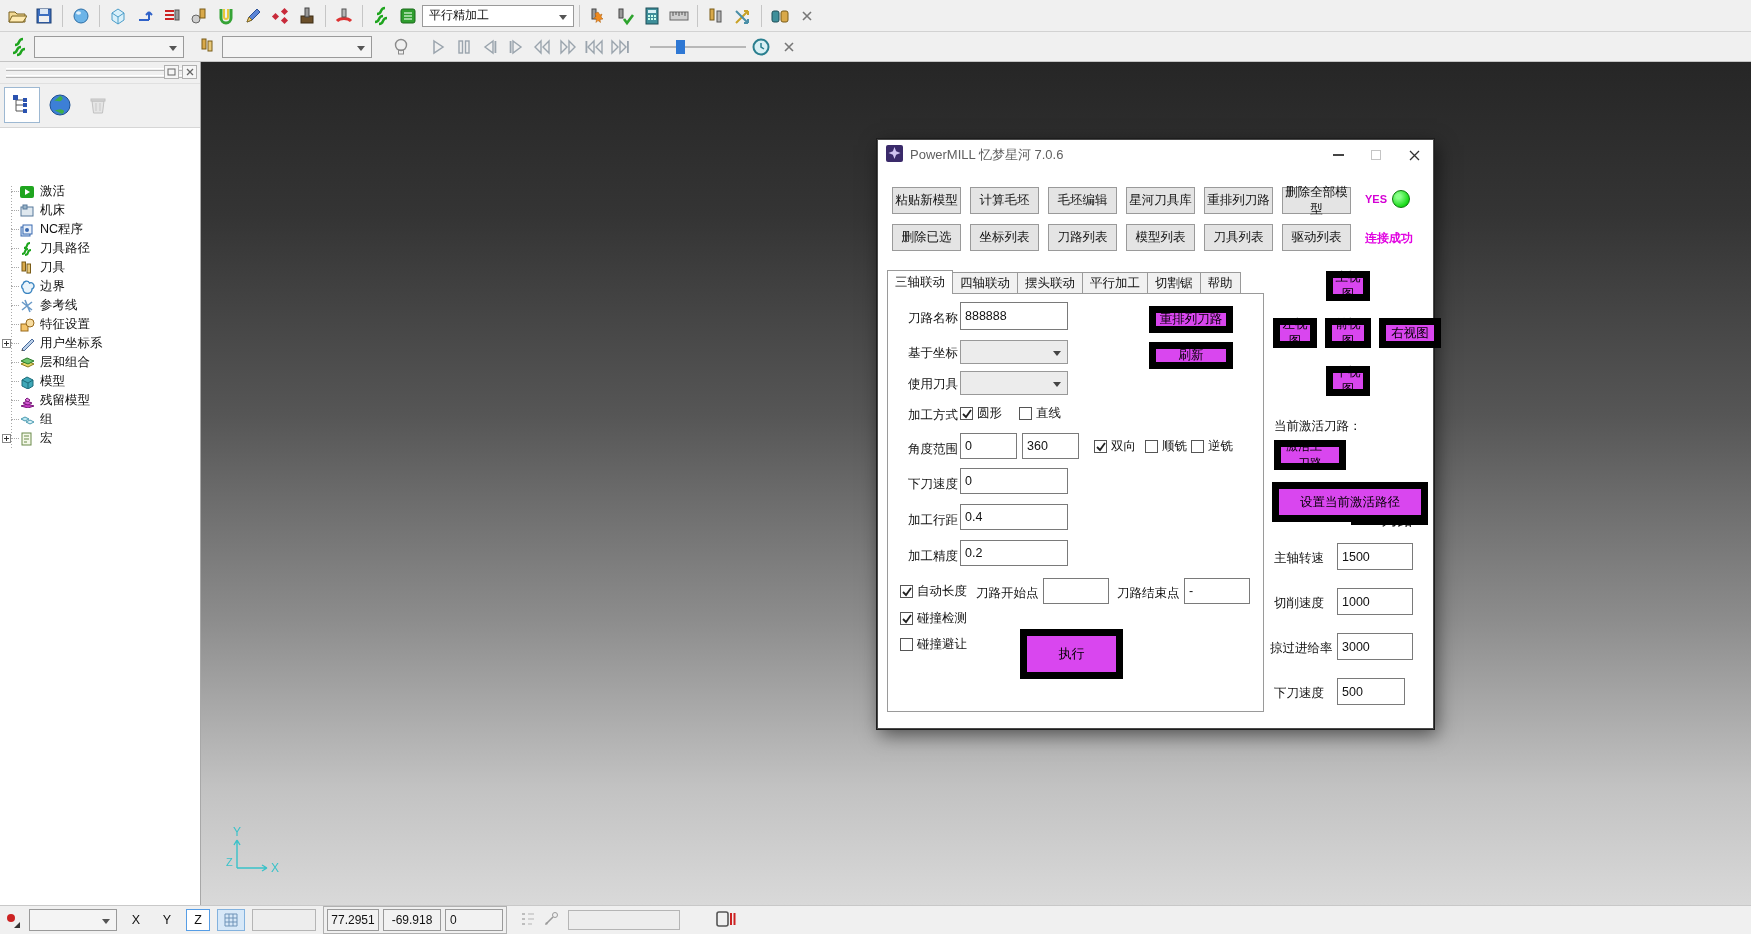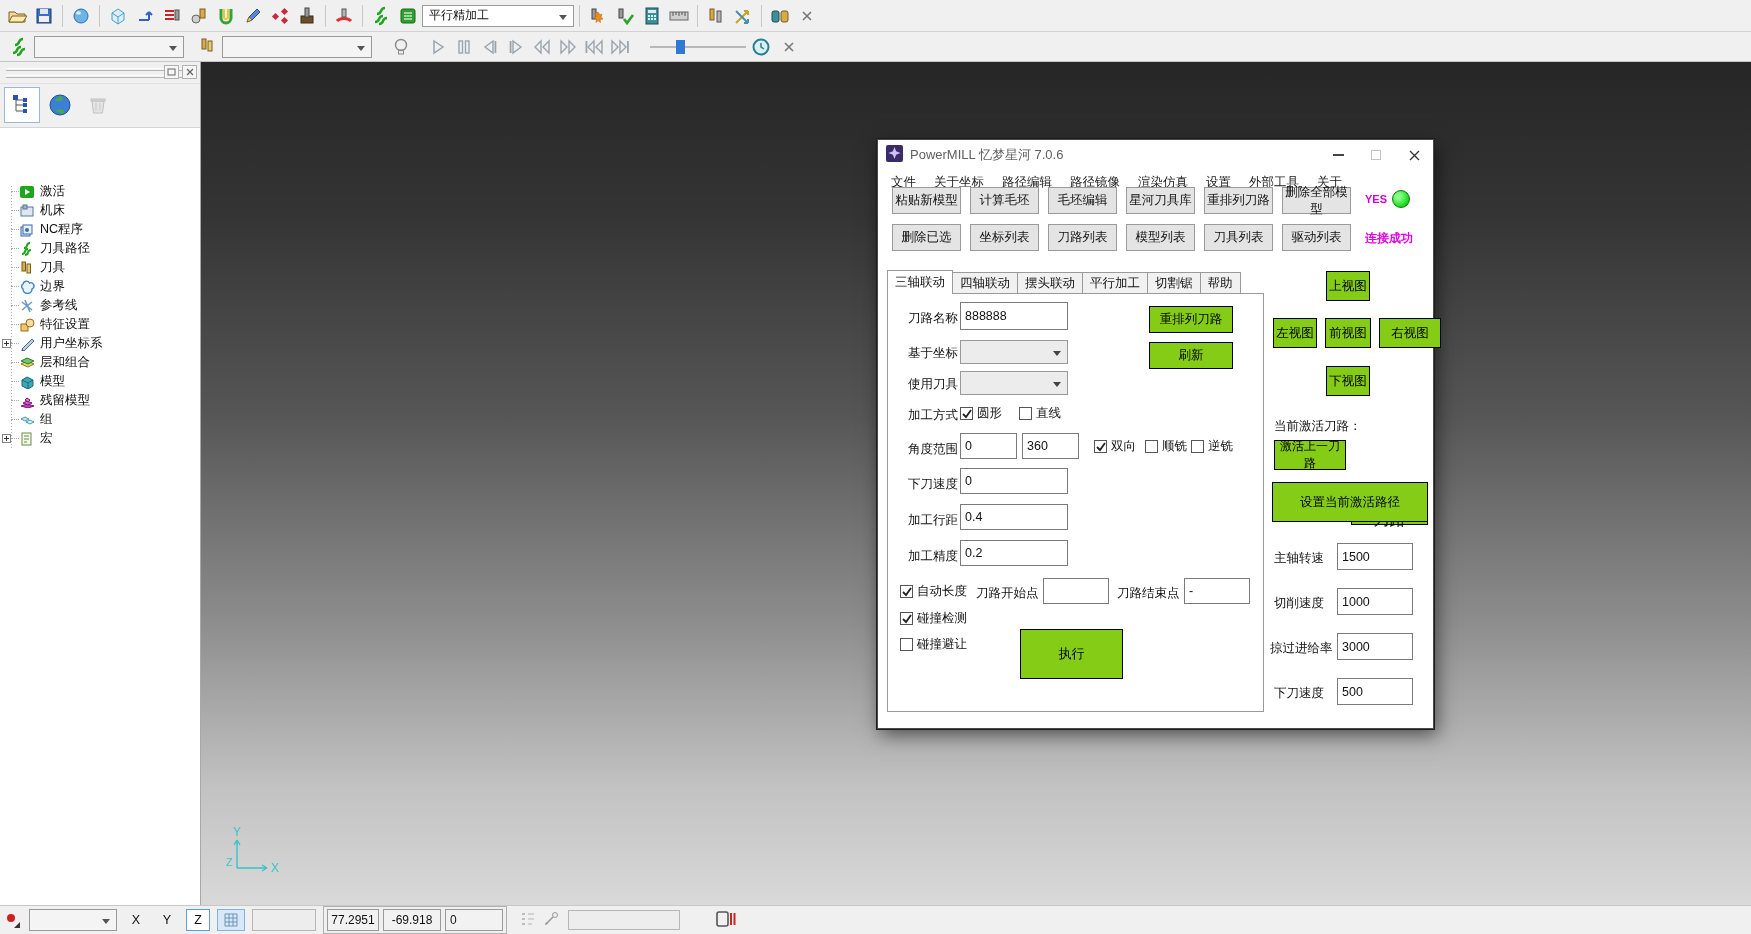--- a/index.html
+++ b/index.html
@@ -66,21 +66,21 @@
   .tab:first-child { border-left:1px solid #9a9a9a; }
   .tab.active { background:#fff; height:24px; margin-top:-2px; border-bottom:none; position:relative; z-index:2; }
   .tabpanel { position:absolute; left:9px; top:153px; width:377px; height:419px; border:1px solid #9a9a9a; background:#fff; }
   .flabel { position:absolute; font-size:12.5px; color:#111; white-space:nowrap; }
   .inp { position:absolute; border:1px solid #7a7a7a; background:#fff; font-family:inherit; font-size:12.5px; padding:0 4px; color:#111; }
   .fcombo { position:absolute; height:24px; background:#ececec; border:1px solid #999; }
   .fcombo .chev { position:absolute; right:6px; top:10px; width:0; height:0;
                   border-left:4px solid transparent; border-right:4px solid transparent; border-top:5px solid #444; }
   .cb { position:absolute; display:flex; align-items:center; gap:4px; font-size:12.5px; }
   .cbx { width:13px; height:13px; border:1px solid #555; background:#fff; display:flex; align-items:center; justify-content:center; }
-  .rbtn { position:absolute; background:#84cc16; border:1px solid #000000; display:flex;
+  .rbtn { position:absolute; background:#d946ef; border:7px solid #000000; display:flex;
           align-items:center; justify-content:center; font-size:12.5px; }
   .rlabel { position:absolute; font-size:12.5px; white-space:nowrap; }
 
   
   .sb { position:absolute; left:0; bottom:0; width:1751px; height:29px; background:#f0f0f0;
         border-top:1px solid #c8c8c8; display:flex; align-items:center; padding:0 6px; gap:7px; }
   .sbtn { height:22px; display:flex; align-items:center; justify-content:center; font-size:12.5px; }
   .axisbtn { width:24px; border:1px solid transparent; }
   .axisbtn.on { border-color:#569de5; background:#fff; }
   .sfield { height:22px; border:1px solid #9a9a9a; background:#f2f2f2; display:flex; align-items:center; justify-content:center; font-size:12px; }
@@ -525,30 +525,20 @@
         <span class="wbtn">
             <span style="width:10px;height:10px;border:1.5px solid #c4c4c4;"></span>
           </span>
         <span class="wbtn">
             <svg width="11" height="11">
               <path d="M1 1l9 9M10 1l-9 9" stroke="#333" stroke-width="1.3"></path>
             </svg>
           </span>
       </span>
     </div>
-    <div class="menu">
-      <span class="mitem">文件</span>
-      <span class="mitem">关于坐标</span>
-      <span class="mitem">路径编辑</span>
-      <span class="mitem">路径镜像</span>
-      <span class="mitem">渲染仿真</span>
-      <span class="mitem">设置</span>
-      <span class="mitem">外部工具</span>
-      <span class="mitem">关于</span>
-    </div>
 
     <div class="btnrow" style="top:47px;">
       <button class="btn">粘贴新模型</button>
       <button class="btn">计算毛坯</button>
       <button class="btn">毛坯编辑</button>
       <button class="btn">星河刀具库</button>
       <button class="btn">重排列刀路</button>
       <button class="btn">删除全部模型</button>
     </div>
     <span class="abs magenta" style="left:487px; top:53px; font-size:11px;">YES</span>
@@ -672,21 +662,21 @@
     <button class="rbtn" style="left:473px; top:316px; width:77px; height:30px; font-size:16px;margin-top:39px;">激活下一刀路</button>
     <button class="rbtn" style="left:394px; top:342px; width:156px; height:40px;">设置当前激活路径</button>
 
     <span class="rlabel" style="left:396px; top:410px;">主轴转速</span>
     <input class="inp" style="left: 459px; top: 403px; width: 76px; height: 27px;" value="1500">
     <span class="rlabel" style="left:396px; top:455px;">切削速度</span>
     <input class="inp" style="left: 459px; top: 448px; width: 76px; height: 27px;" value="1000">
     <span class="rlabel" style="left:392px; top:500px;">掠过进给率</span>
     <input class="inp" style="left: 459px; top: 493px; width: 76px; height: 27px;" value="3000">
     <span class="rlabel" style="left:396px; top:545px;">下刀速度</span>
-    <input class="inp" style="left: 459px; top: 538px; width: 76px; height: 27px;" value="500">
+    <input class="inp" style="left: 459px; top: 538px; width: 68px; height: 27px;" value="500">
   </div>
 
   <div class="sb">
     <span style="position:relative; width:16px; height:16px;">
       <span style="position:absolute; left:1px; top:2px; width:8px; height:8px; border-radius:50%; background:#cc2222;"></span>
       <span style="position:absolute; left:8px; top:10px; width:0; height:0; border-left:6px solid transparent; border-bottom:6px solid #333;"></span>
     </span>
     <div class="combo gray" style="width:88px;">
         <span class="chev"></span>
       </div>

